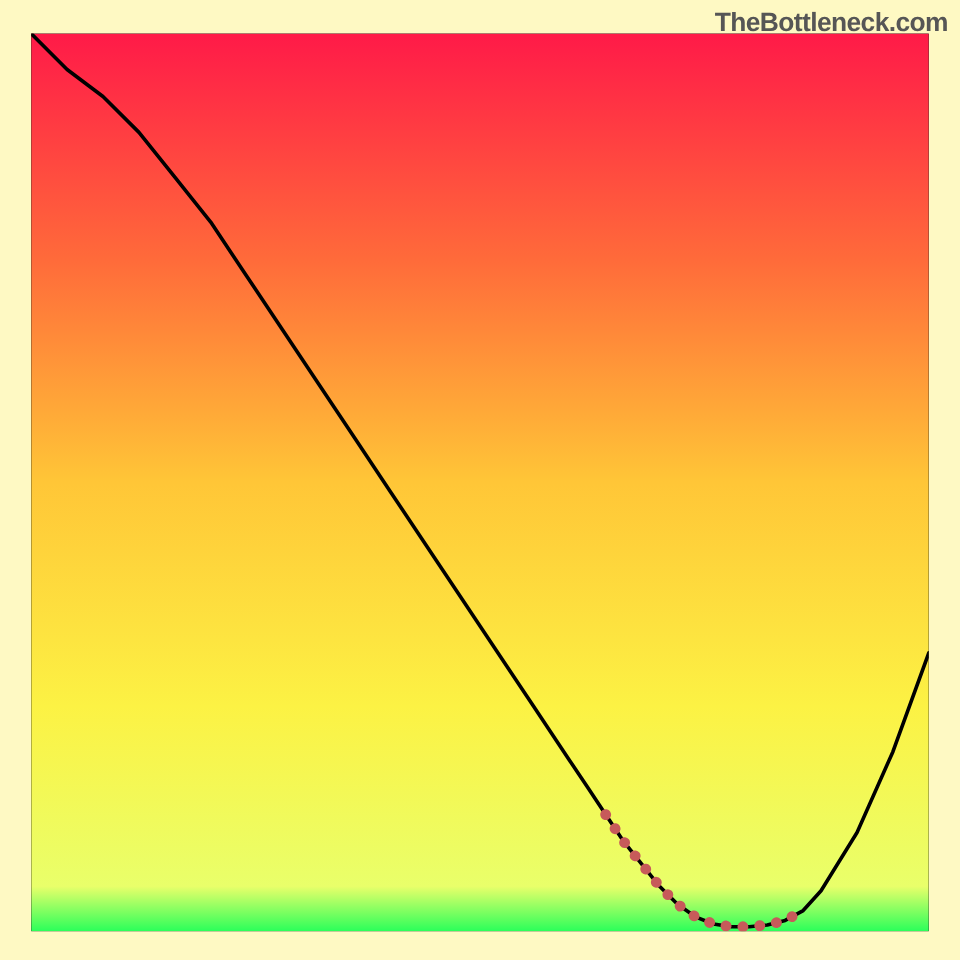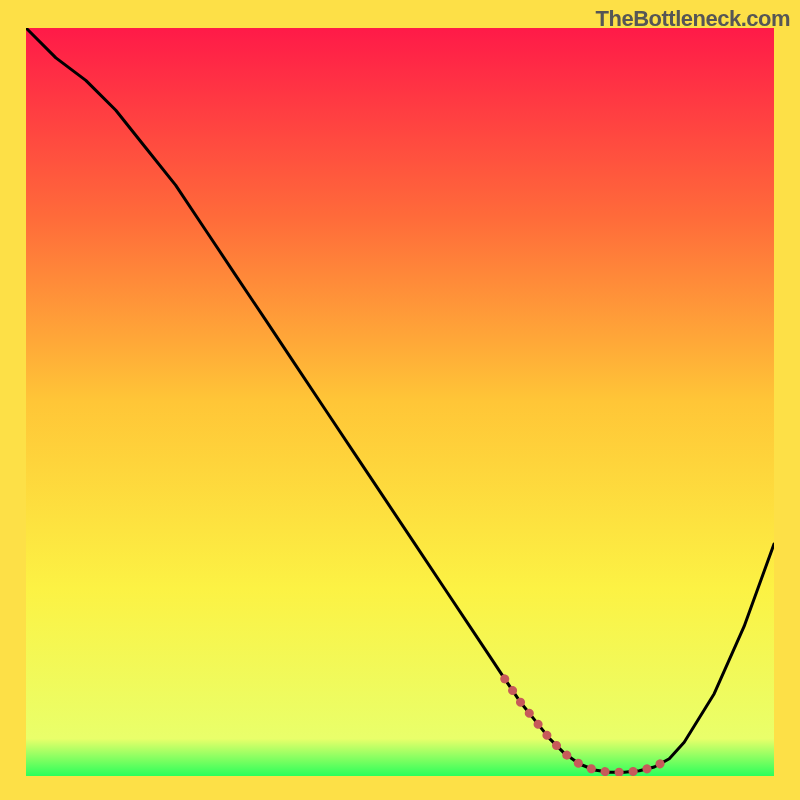--- a/index.html
+++ b/index.html
@@ -1,20 +1,20 @@
 <!DOCTYPE html>
 <html><head>
 <meta charset="utf-8">
 <style>
   * { margin: 0; padding: 0; box-sizing: border-box; }
   html, body { width: 800px; height: 800px; background: #000; overflow: hidden; }
   .page {
     width: 800px;
     height: 800px;
-    background: #fde047;
+    background: #fef9c3;
     position: relative;
   }
   .watermark {
     position: absolute;
     top: 6px;
     right: 10px;
     font-family: Arial, Helvetica, sans-serif;
     font-size: 22px;
     font-weight: bold;
     color: #565656;

